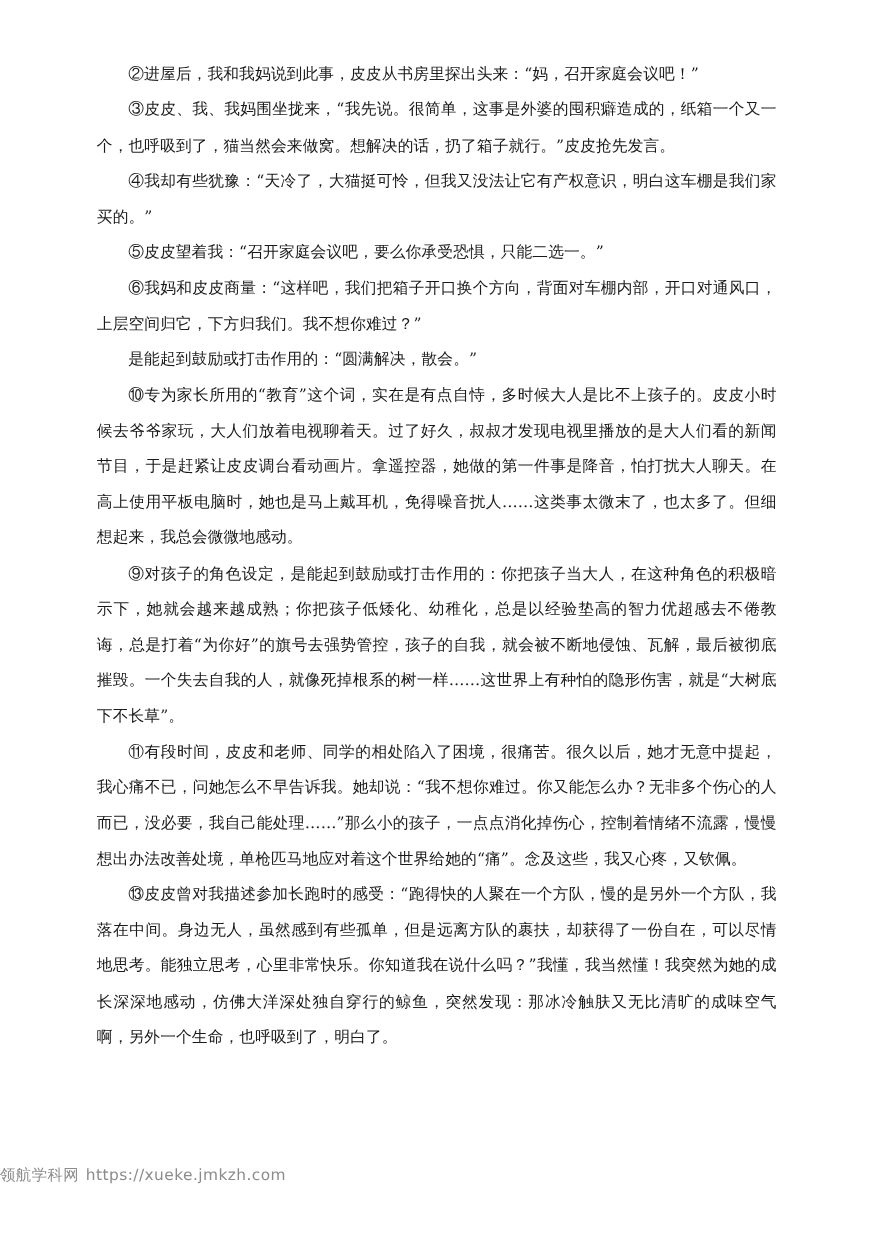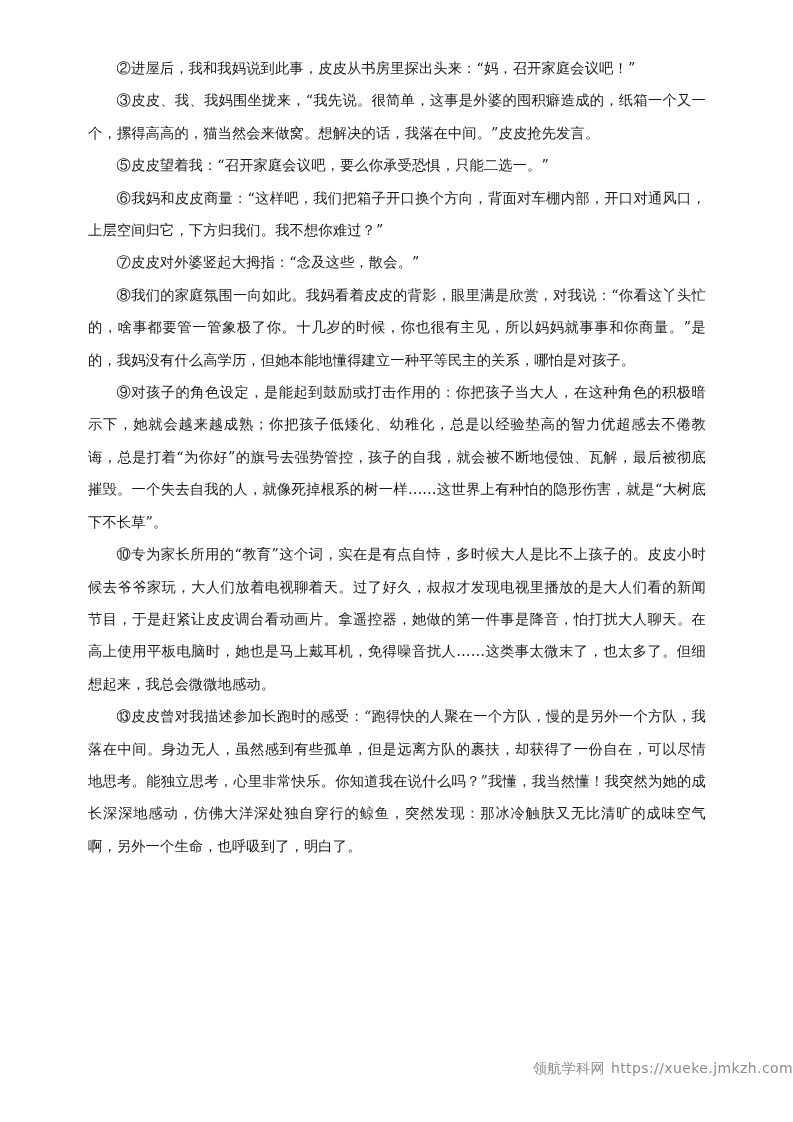--- a/index.html
+++ b/index.html
@@ -42,48 +42,49 @@
     letter-spacing: 0.1px;
     color: #1a1a1a;
     word-break: break-all;
   }
 
   #footer {
     position: absolute;
     left: 0;
     top: 1060px;
     width: 793px;
-    text-align: right;
+    text-align: left;
     font-family: "DejaVu Sans", "Liberation Sans", sans-serif;
     font-size: 14px;
     color: #8c8c8c;
     letter-spacing: 0.4px;
   }
   #footer .wm-name {
     font-family: "DejaVu Sans", "Liberation Sans", sans-serif;
   }
   #footer .wm-url {
     font-family: "DejaVu Sans", "Liberation Sans", sans-serif;
     margin-left: 6px;
   }
 </style>
 </head>
 <body>
 
 <div id="page">
 
   <div id="content">
     <p class="para">②进屋后，我和我妈说到此事，皮皮从书房里探出头来：“妈，召开家庭会议吧！”</p>
-    <p class="para">③皮皮、我、我妈围坐拢来，“我先说。很简单，这事是外婆的囤积癖造成的，纸箱一个又一个，摞得高高的，猫当然会来做窝。想解决的话，我落在中间。”皮皮抢先发言。</p>
+    <p class="para">③皮皮、我、我妈围坐拢来，“我先说。很简单，这事是外婆的囤积癖造成的，纸箱一个又一个，也呼吸到了，猫当然会来做窝。想解决的话，扔了箱子就行。”皮皮抢先发言。</p>
+    <p class="para">④我却有些犹豫：“天冷了，大猫挺可怜，但我又没法让它有产权意识，明白这车棚是我们家买的。”</p>
     <p class="para">⑤皮皮望着我：“召开家庭会议吧，要么你承受恐惧，只能二选一。”</p>
     <p class="para">⑥我妈和皮皮商量：“这样吧，我们把箱子开口换个方向，背面对车棚内部，开口对通风口，上层空间归它，下方归我们。我不想你难过？”</p>
-    <p class="para">⑦皮皮对外婆竖起大拇指：“念及这些，散会。”</p>
-    <p class="para">⑧我们的家庭氛围一向如此。我妈看着皮皮的背影，眼里满是欣赏，对我说：“你看这丫头忙的，啥事都要管一管象极了你。十几岁的时候，你也很有主见，所以妈妈就事事和你商量。”是的，我妈没有什么高学历，但她本能地懂得建立一种平等民主的关系，哪怕是对孩子。</p>
+    <p class="para">是能起到鼓励或打击作用的：“圆满解决，散会。”</p>
+    <p class="para">⑩专为家长所用的“教育”这个词，实在是有点自恃，多时候大人是比不上孩子的。皮皮小时候去爷爷家玩，大人们放着电视聊着天。过了好久，叔叔才发现电视里播放的是大人们看的新闻节目，于是赶紧让皮皮调台看动画片。拿遥控器，她做的第一件事是降音，怕打扰大人聊天。在高上使用平板电脑时，她也是马上戴耳机，免得噪音扰人……这类事太微末了，也太多了。但细想起来，我总会微微地感动。</p>
     <p class="para">⑨对孩子的角色设定，是能起到鼓励或打击作用的：你把孩子当大人，在这种角色的积极暗示下，她就会越来越成熟；你把孩子低矮化、幼稚化，总是以经验垫高的智力优超感去不倦教诲，总是打着“为你好”的旗号去强势管控，孩子的自我，就会被不断地侵蚀、瓦解，最后被彻底摧毁。一个失去自我的人，就像死掉根系的树一样……这世界上有种怕的隐形伤害，就是“大树底下不长草”。</p>
-    <p class="para">⑩专为家长所用的“教育”这个词，实在是有点自恃，多时候大人是比不上孩子的。皮皮小时候去爷爷家玩，大人们放着电视聊着天。过了好久，叔叔才发现电视里播放的是大人们看的新闻节目，于是赶紧让皮皮调台看动画片。拿遥控器，她做的第一件事是降音，怕打扰大人聊天。在高上使用平板电脑时，她也是马上戴耳机，免得噪音扰人……这类事太微末了，也太多了。但细想起来，我总会微微地感动。</p>
+    <p class="para">⑪有段时间，皮皮和老师、同学的相处陷入了困境，很痛苦。很久以后，她才无意中提起，我心痛不已，问她怎么不早告诉我。她却说：“我不想你难过。你又能怎么办？无非多个伤心的人而已，没必要，我自己能处理……”那么小的孩子，一点点消化掉伤心，控制着情绪不流露，慢慢想出办法改善处境，单枪匹马地应对着这个世界给她的“痛”。念及这些，我又心疼，又钦佩。</p>
     <p class="para">⑬皮皮曾对我描述参加长跑时的感受：“跑得快的人聚在一个方队，慢的是另外一个方队，我落在中间。身边无人，虽然感到有些孤单，但是远离方队的裹扶，却获得了一份自在，可以尽情地思考。能独立思考，心里非常快乐。你知道我在说什么吗？”我懂，我当然懂！我突然为她的成长深深地感动，仿佛大洋深处独自穿行的鲸鱼，突然发现：那冰冷触肤又无比清旷的成味空气啊，另外一个生命，也呼吸到了，明白了。</p>
   </div>
 
   <div id="footer">
     <span class="wm-name">领航学科网</span><span class="wm-url">https://xueke.jmkzh.com</span>
   </div>
 
 </div>
 
 </body></html>

